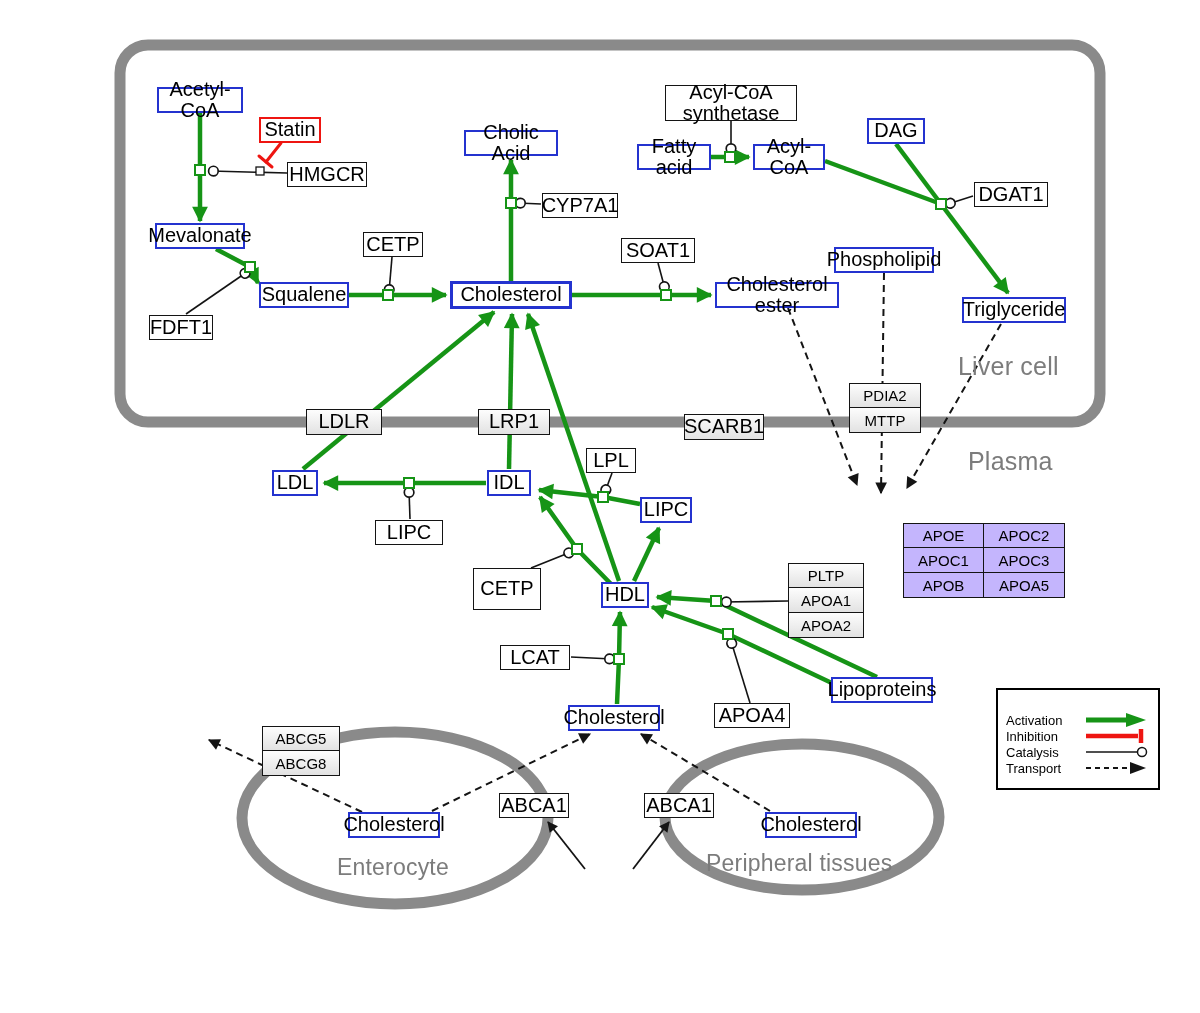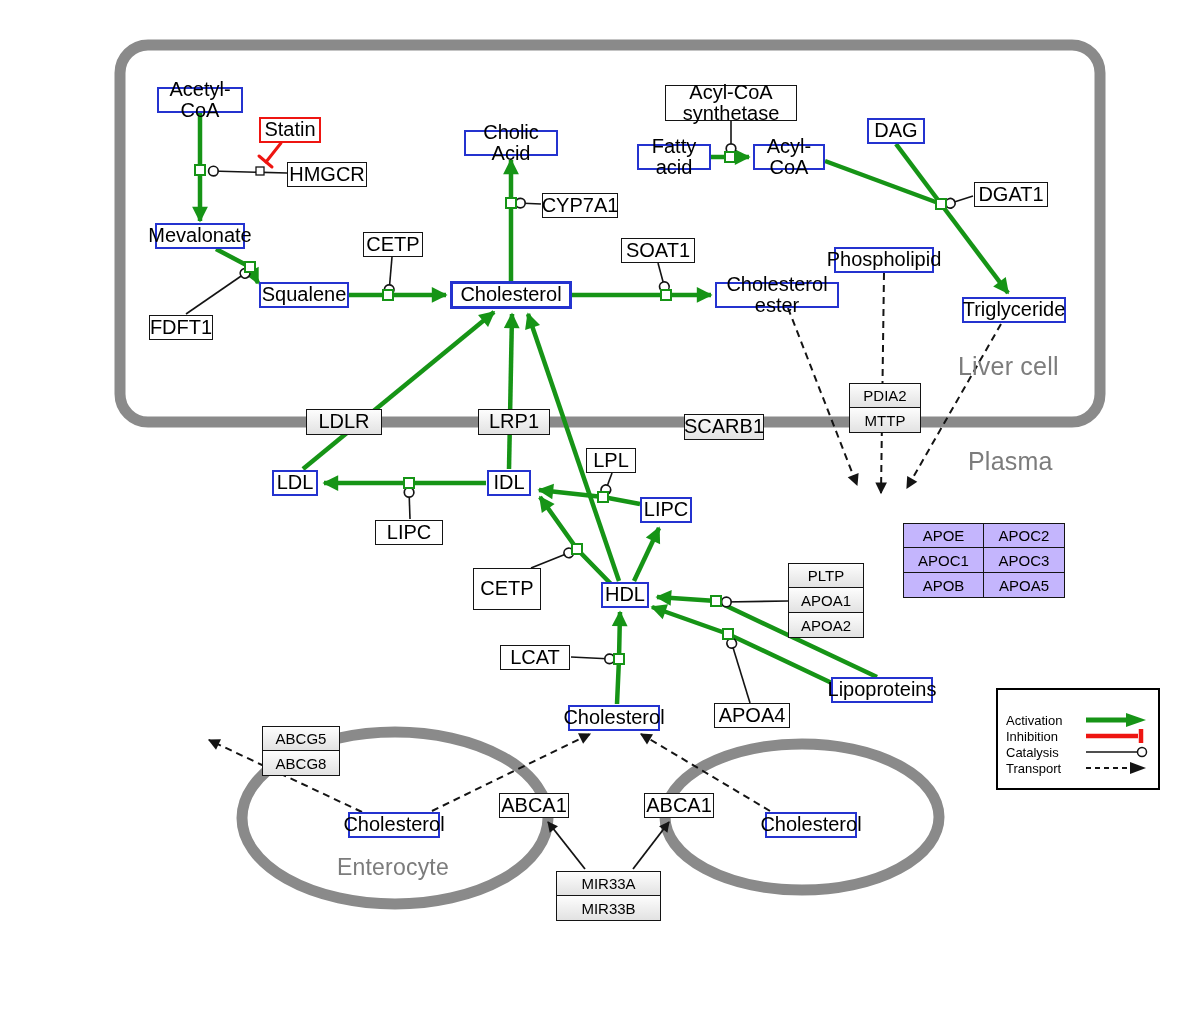--- a/index.html
+++ b/index.html
@@ -185,24 +185,21 @@
 
   <div class="stack" style="left:262px;top:726px;width:78px">
     <div class="cell">ABCG5</div>
     <div class="cell">ABCG8</div>
   </div>
   <div class="node metab" style="left:348px;top:812px;width:92px;height:26px">Cholesterol</div>
   <div class="region-label" style="left:337px;top:854px;font-size:23px">Enterocyte</div>
   <div class="node gene" style="left:499px;top:793px;width:70px;height:25px">ABCA1</div>
   <div class="node gene" style="left:644px;top:793px;width:70px;height:25px">ABCA1</div>
   <div class="node metab" style="left:765px;top:812px;width:92px;height:26px">Cholesterol</div>
-  <div class="stack" style="left:556px;top:871px;width:105px">
-    <div class="cell">MIR33A</div>
-    <div class="cell">MIR33B</div>
-  </div>
+  <div class="region-label" style="left:706px;top:850px;font-size:23px">Peripheral tissues</div>
 
   <div class="legend">
     <div class="legend-row">
       <span>Activation</span>
       <svg width="66" height="16">
         <path d="M2,8 H44" stroke="#169416" stroke-width="5" fill="none"></path>
         <path d="M42,1 L62,8 L42,15 z" fill="#169416"></path>
       </svg>
     </div>
     <div class="legend-row">

